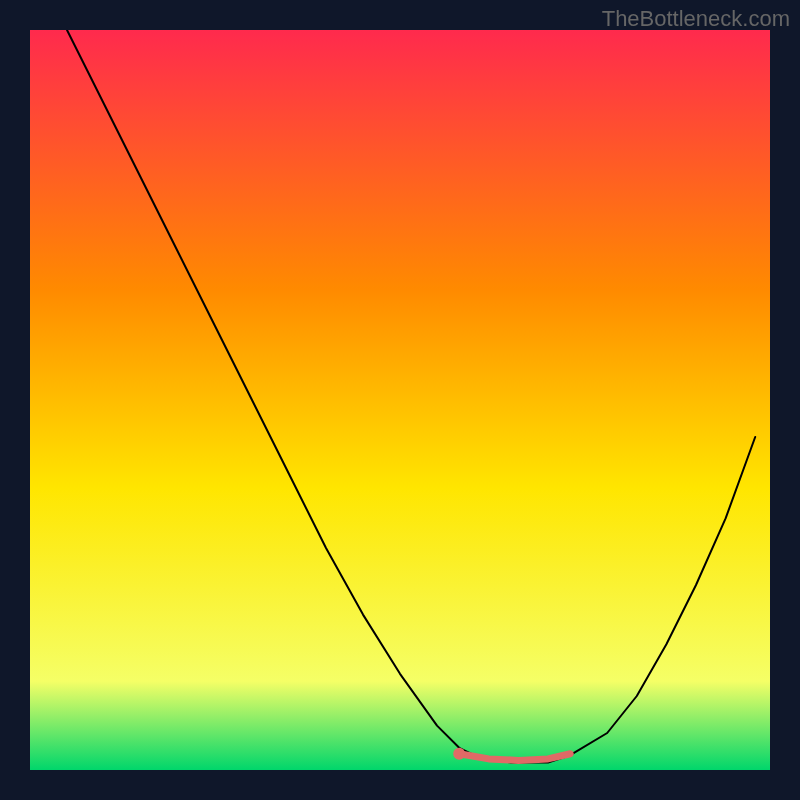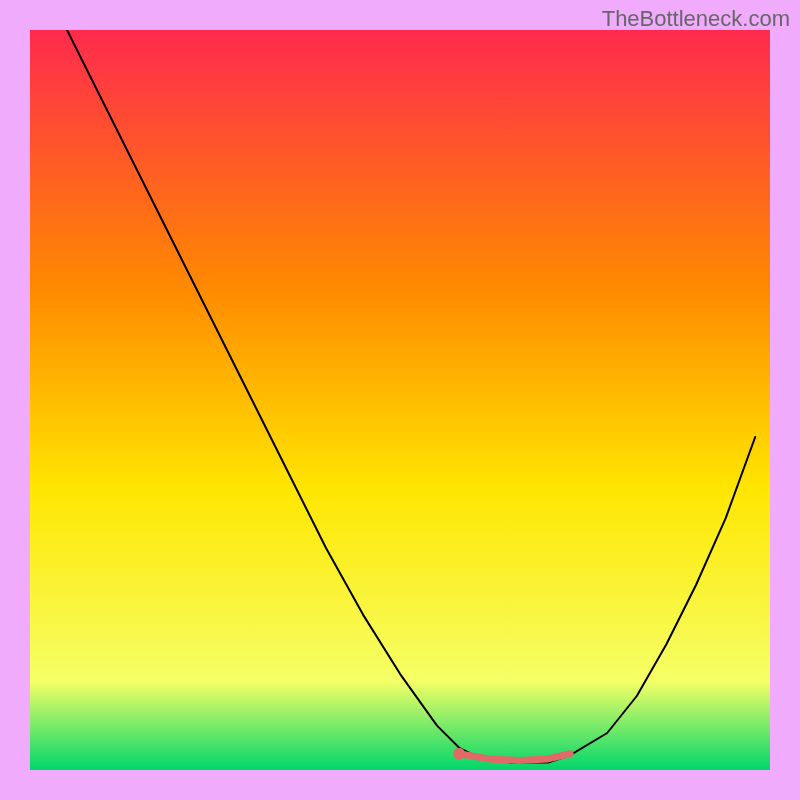--- a/index.html
+++ b/index.html
@@ -8,21 +8,21 @@
     background: #000;
     width: 800px;
     height: 800px;
     overflow: hidden;
     font-family: Arial, sans-serif;
   }
   .container {
     position: relative;
     width: 800px;
     height: 800px;
-    background: #f0abfc;
+    background: #0f172a;
   }
   .plot-area {
     position: absolute;
     left: 30px;
     top: 30px;
     width: 740px;
     height: 740px;
   }
   .watermark {
     position: absolute;

